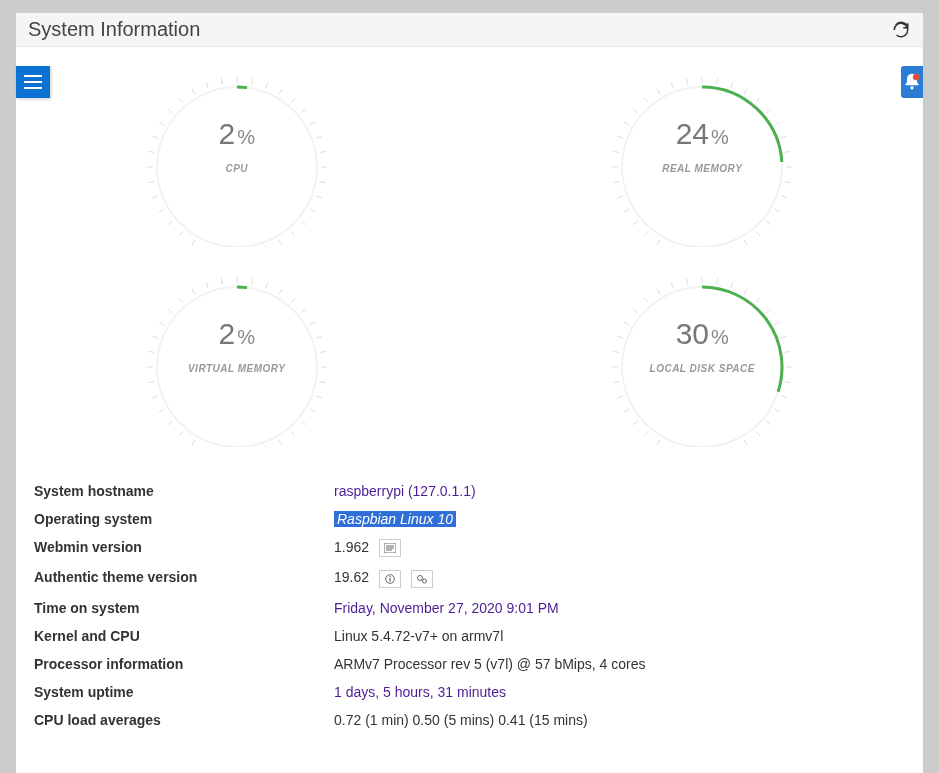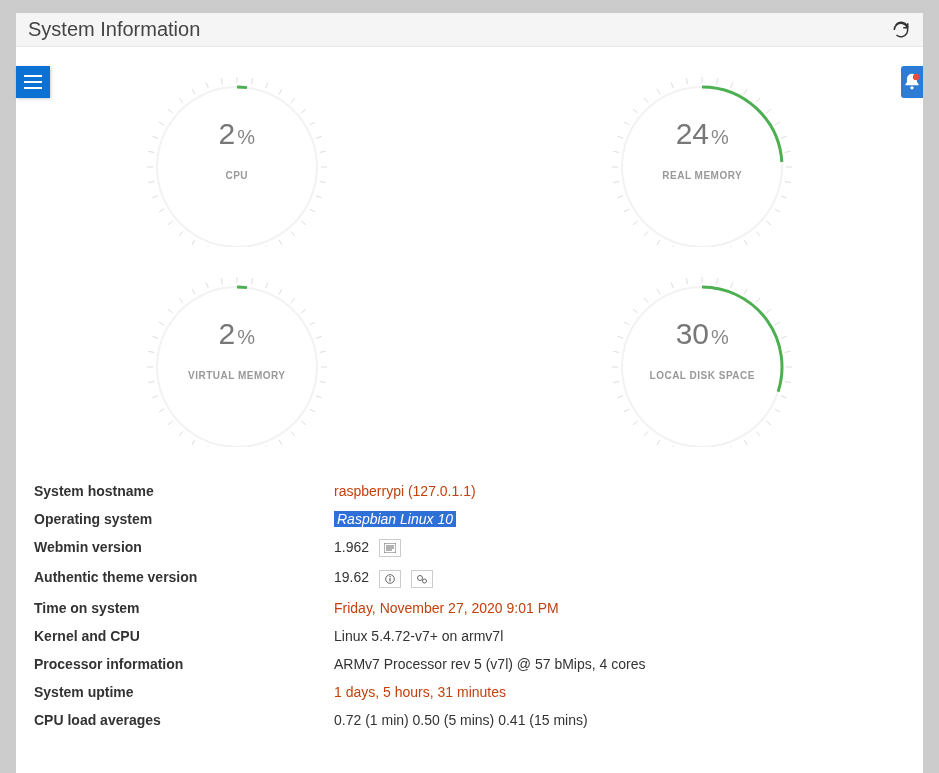--- a/index.html
+++ b/index.html
@@ -22,26 +22,26 @@
     border-top-left-radius:3px; border-bottom-left-radius:3px;
     display:flex; align-items:center; justify-content:center; cursor:pointer; overflow:hidden;
   }
   .content { padding:20px 18px 0 18px; }
   .gauges { display:grid; grid-template-columns:1fr 1fr; row-gap:20px; column-gap:60px; margin-bottom:30px;}
   .gauge-wrap { display:flex; justify-content:center; }
   .gauge { position:relative; width:220px; height:180px; }
   .gauge svg { position:absolute; inset:0; }
   .gauge-value { position:absolute; width:100%; top:50px; text-align:center; font-size:30px; color:#777; font-weight:400;}
   .gauge-value small { font-size:20px; color:#888; margin-left:2px;}
-  .gauge-label { position:absolute; width:100%; top:103px; text-align:center; font-size:10px; letter-spacing:0.5px; color:#999; font-weight:600;}
+  .gauge-label { position:absolute; width:100%; top:96px; text-align:center; font-size:10px; letter-spacing:0.5px; color:#999; font-weight:600;font-style:italic;}
   .info-table { width:100%; font-size:14px; }
   .row { display:flex; padding:6px 0; }
   .lbl { width:300px; color:#333; font-weight:600; }
   .val { flex:1; color:#333; }
-  .val a, .val .link { color:#c2410c; text-decoration:none; cursor:pointer; }
+  .val a, .val .link { color:#4c1d95; text-decoration:none; cursor:pointer; }
   .selected { background:#2f6fd8; color:#fff; padding:0 3px;font-style:italic; }
   .small-btn {
     display:inline-flex; align-items:center; justify-content:center;
     border:1px solid #ccc; background:#fff; height:18px; min-width:22px;
     padding:0 4px; margin-left:6px; font-size:11px; color:#555; cursor:pointer;
     vertical-align:middle;
   }
   .tick { stroke:#ddd; stroke-width:1; }
 </style>
 </head>

